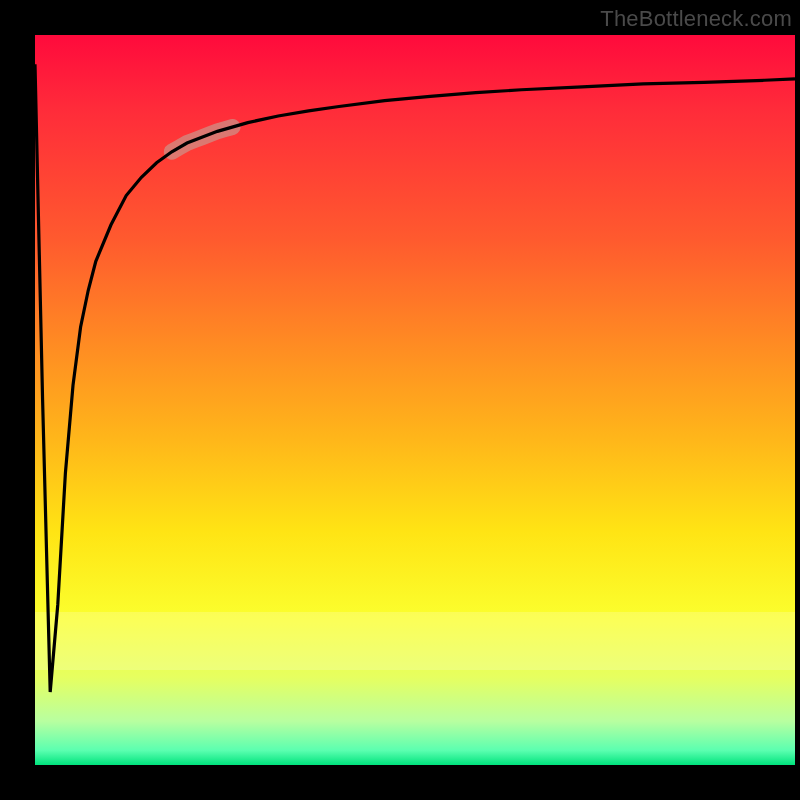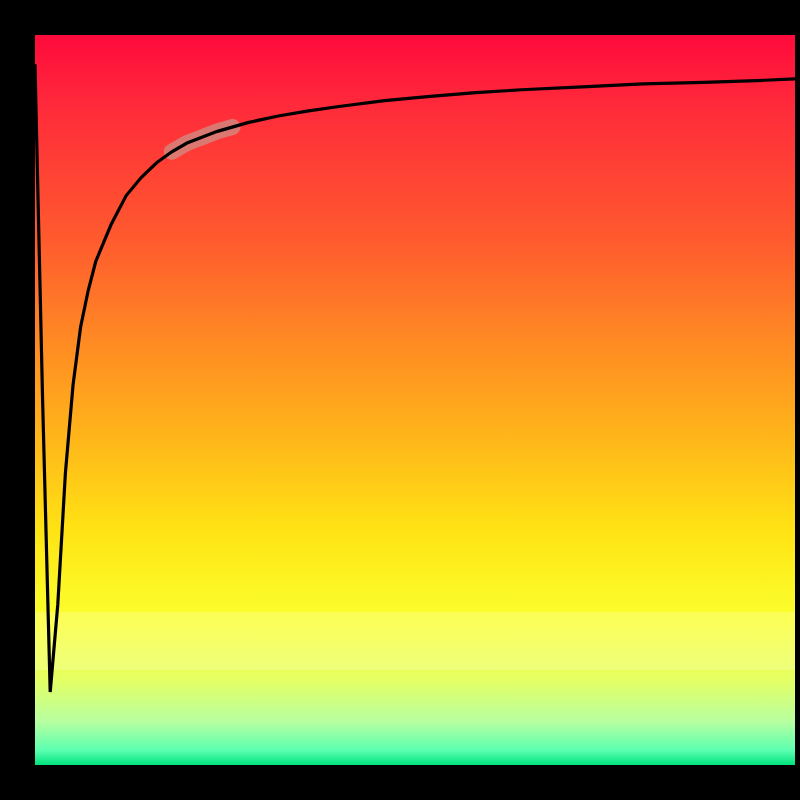--- a/index.html
+++ b/index.html
@@ -72,13 +72,14 @@
 <div class="frame">
 
   <div class="plot-area">
     <div class="pale-band"></div>
     <svg class="plot-svg" viewBox="0 0 760 730" preserveAspectRatio="none">
       <path id="highlight-path" fill="none" stroke="#cf8f86" stroke-opacity="0.75" stroke-width="16" stroke-linecap="round" d="M136.80 116.80 L144.40 112.42 L152.00 108.04 L159.60 105.12 L167.20 102.20 L174.80 99.28 L182.40 96.36 L190.00 94.17 L197.60 91.98"></path>
       <path id="main-path" fill="none" stroke="#000" stroke-width="3.2" d="M0.00 29.20 L7.60 365.00 L15.20 657.00 L22.80 569.40 L30.40 438.00 L38.00 350.40 L45.60 292.00 L53.20 255.50 L60.80 226.30 L76.00 189.80 L91.20 160.60 L106.40 142.35 L121.60 127.75 L136.80 116.80 L152.00 108.04 L182.40 96.36 L212.80 87.60 L243.20 81.03 L273.60 75.92 L304.00 71.54 L349.60 65.70 L395.20 61.32 L440.80 57.67 L486.40 54.75 L547.20 51.83 L608.00 48.91 L668.80 47.45 L729.60 45.26 L760.00 43.80"></path>
     </svg>
   </div>
 
+  <div class="attribution">TheBottleneck.com</div>
 </div>
 
 </body></html>

